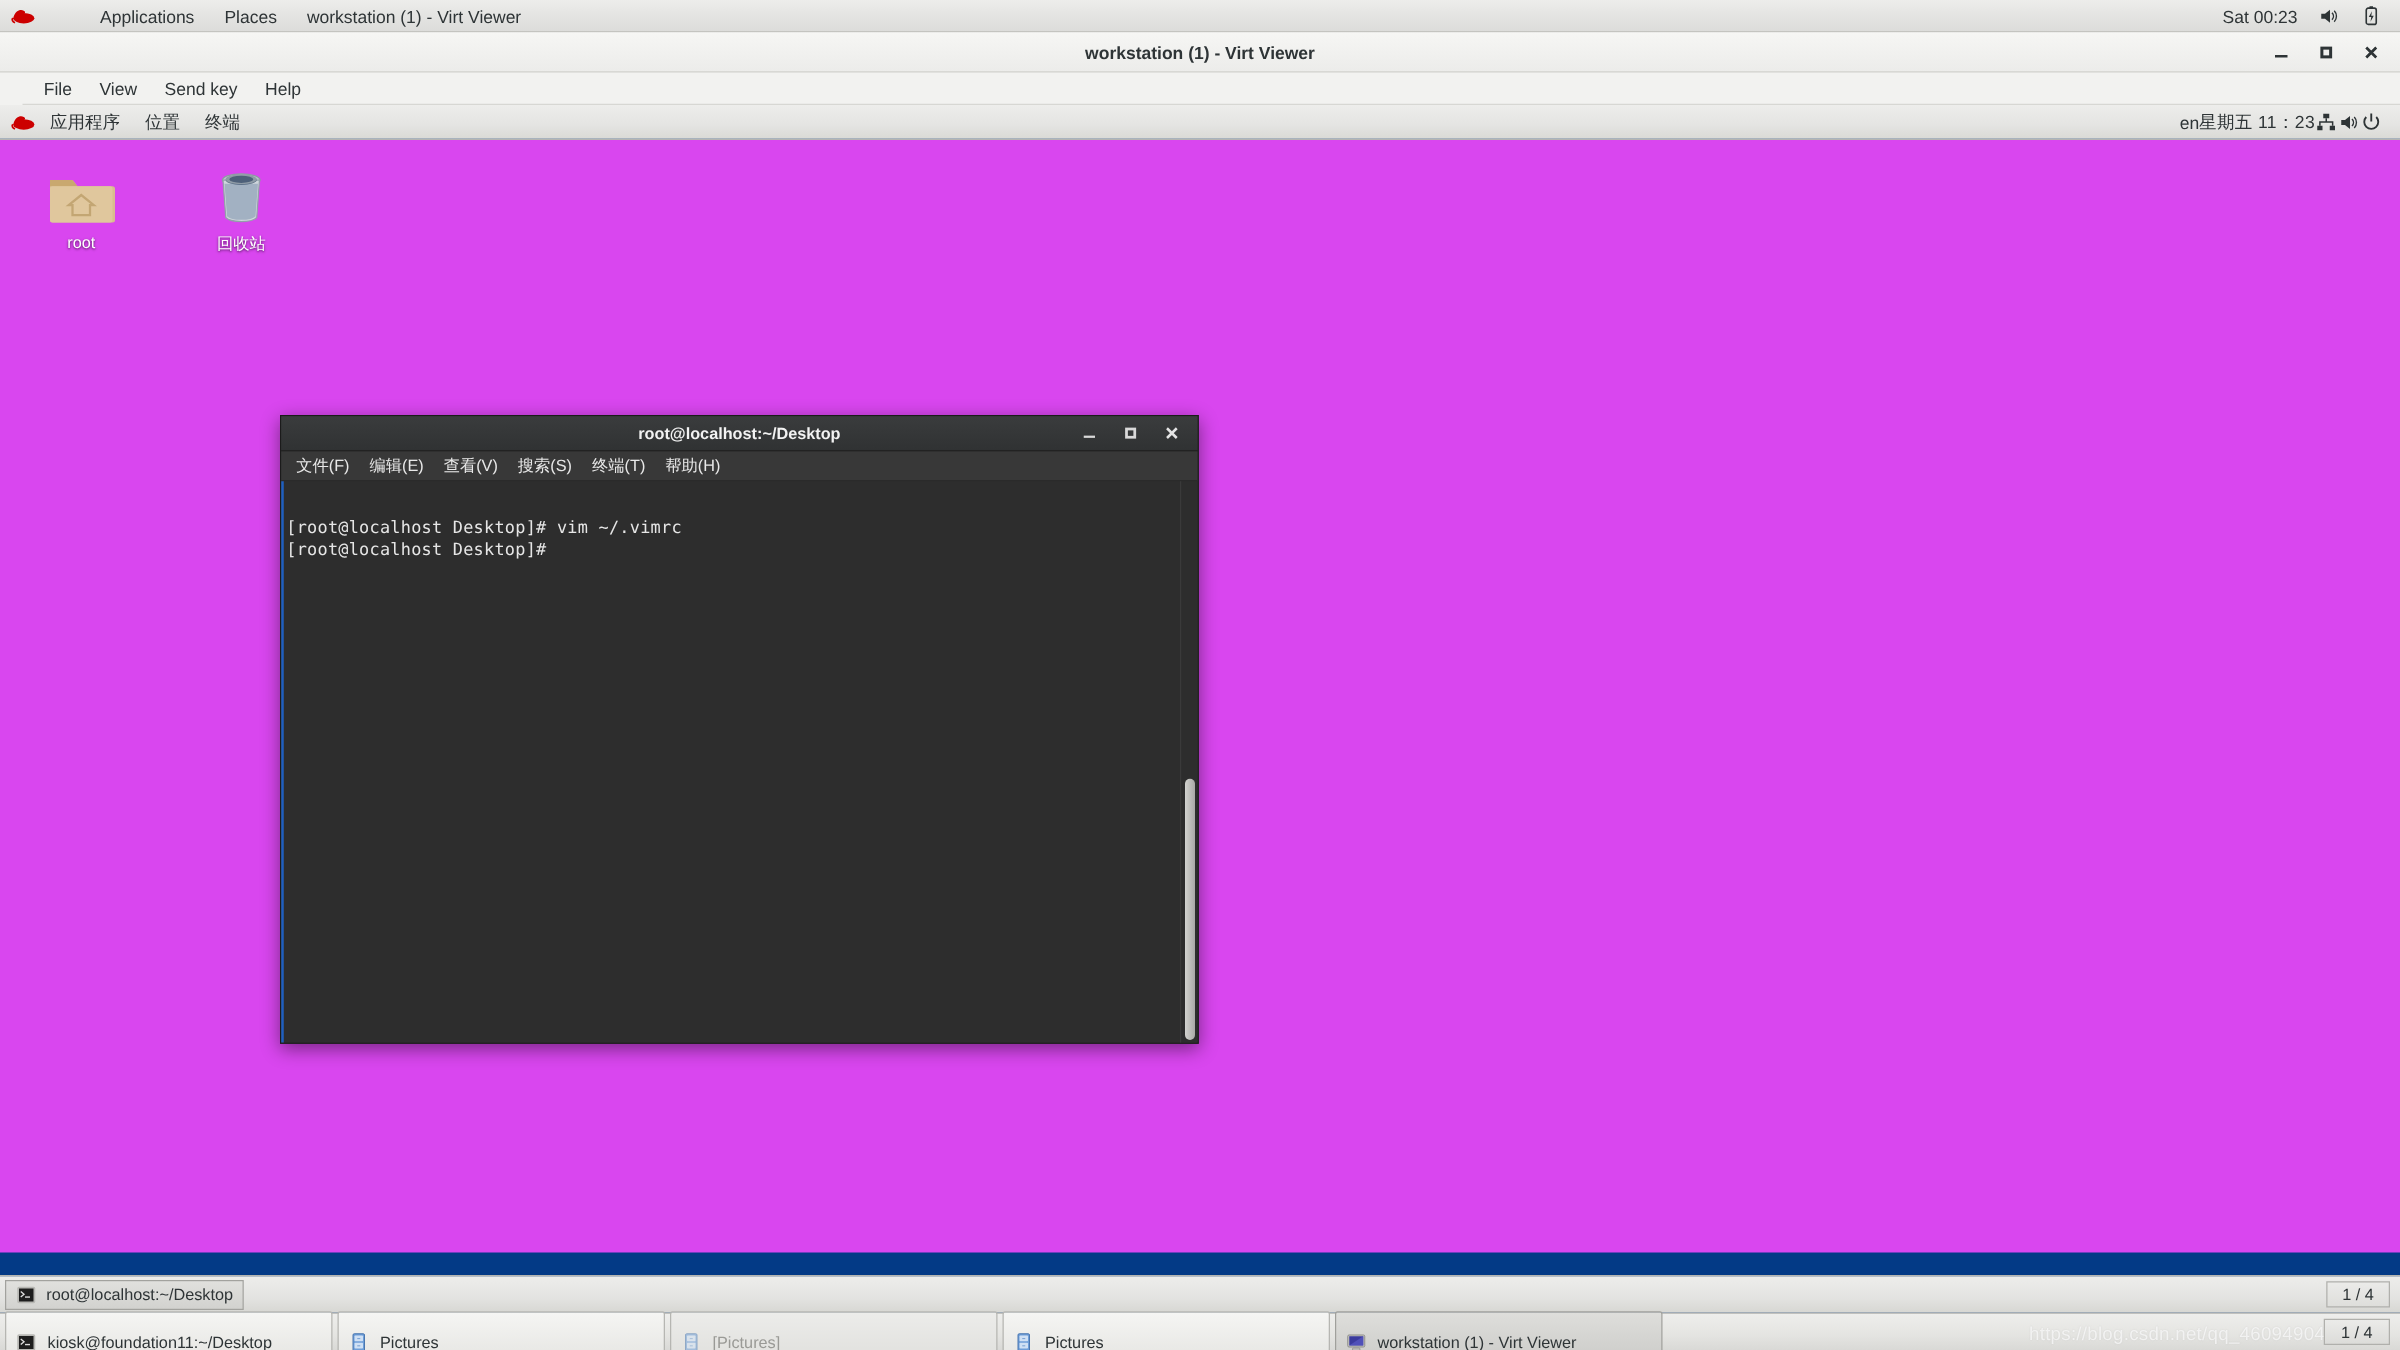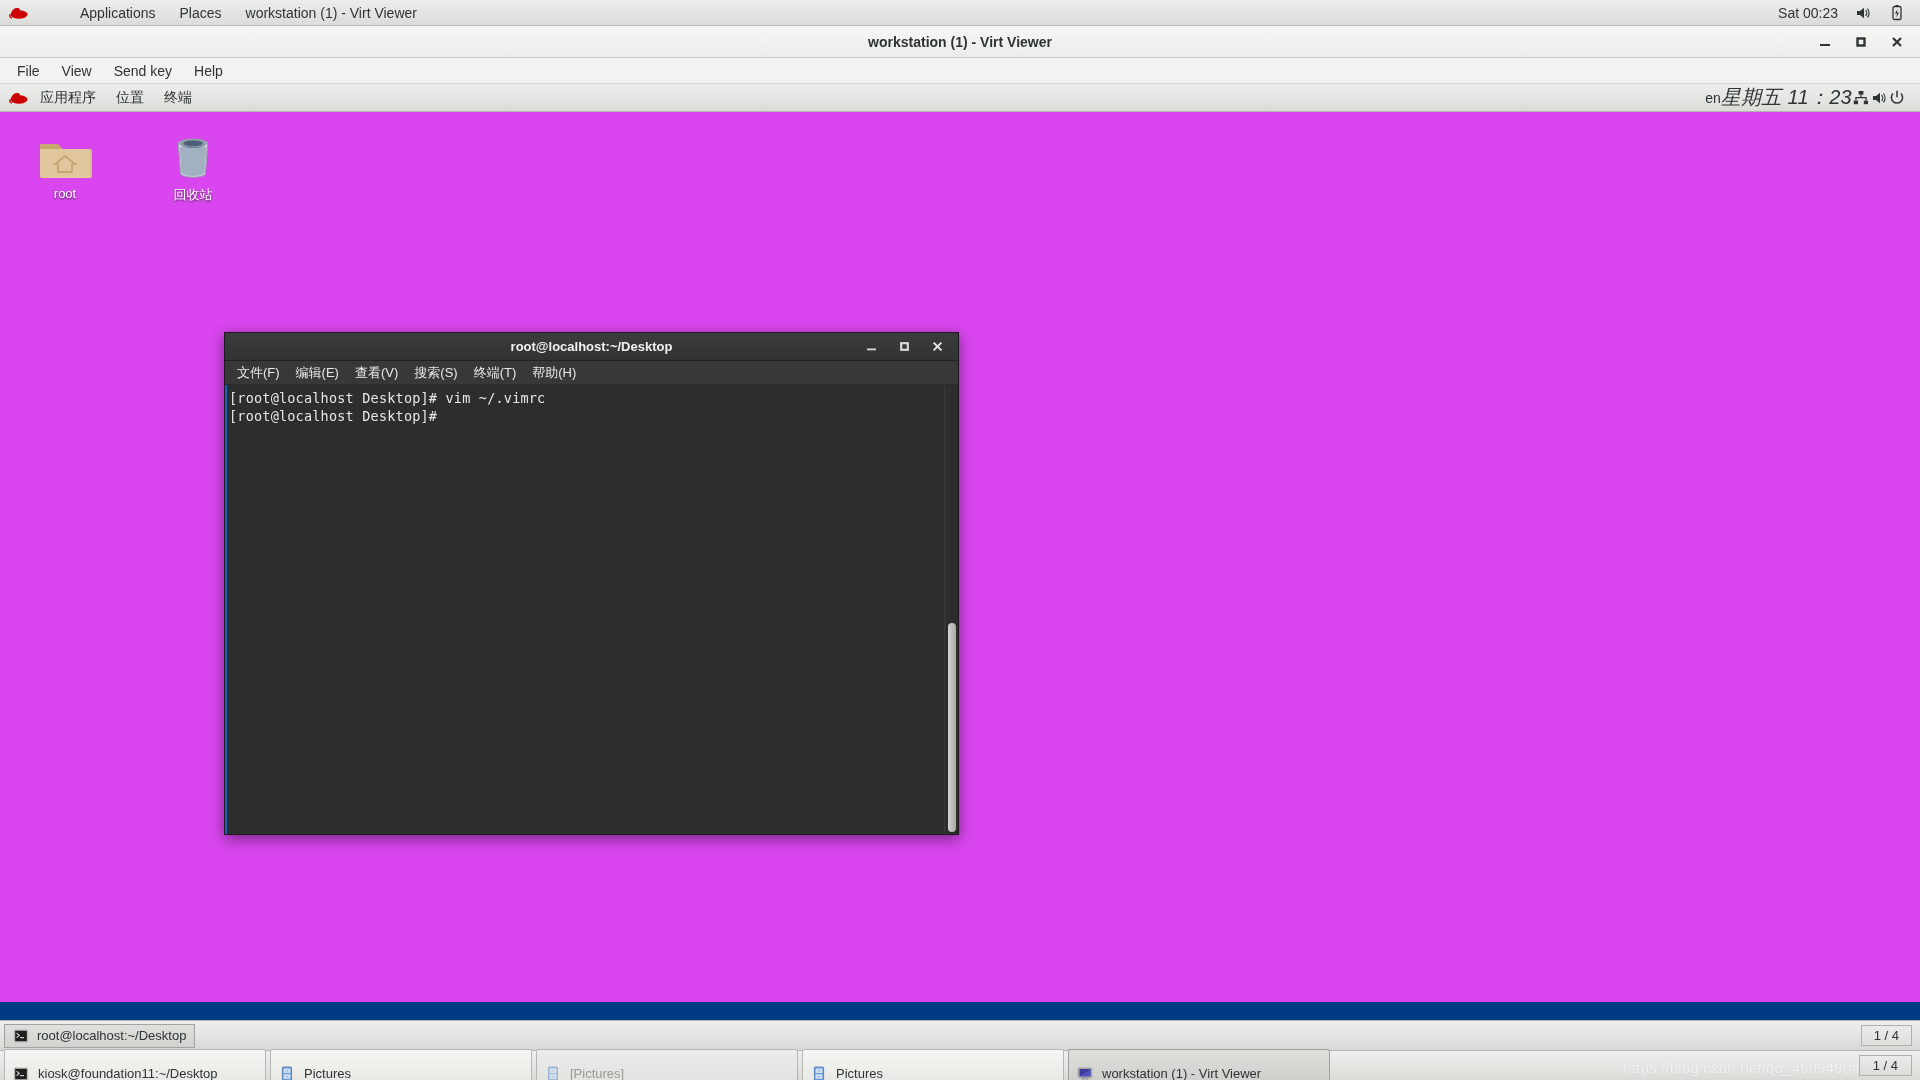--- a/index.html
+++ b/index.html
@@ -53,21 +53,21 @@
     margin-left: auto; display: flex; align-items: center; gap: 22px;
     padding-right: 16px; z-index: 2;
   }
   .vv-btn { width: 14px; height: 14px; position: relative; cursor: default; }
   .vv-btn svg { display:block; }
 
   .vv-menubar {
     height: 26px; flex: 0 0 26px;
     background: #f2f2f0;
     border-bottom: 1px solid #d7d7d3;
-    display: flex; align-items: center; padding-left: 6px;
+    display: flex; align-items: center; padding-left: 6px; margin-left: 18px;
   }
   .vv-menu-item { padding: 3px 11px; font-size: 14px; color: #2e3436; }
 
   
   .guest-screen {
     flex: 1 1 auto; position: relative;
     background: #033a86;
     overflow: hidden;
     padding-left: 42px;
   }
@@ -78,21 +78,21 @@
     background: linear-gradient(to bottom, #ededeb 0%, #e4e4e2 60%, #dadad6 100%);
     border-bottom: 1px solid #b5b5b0;
     display: flex; align-items: center;
     font-size: 14px; color: #2e3436;
   }
   .guest-menu-item { padding: 3px 10px; font-size: 14px; color: #2e3436; white-space: nowrap;}
   .guest-top-right {
     margin-left: auto; display: flex; align-items: center; gap: 0;
     padding-right: 14px; font-size: 14px; color: #2e3436;
   }
-  .guest-top-right .clock { font-size: 20px; letter-spacing: .3px; font-style: italic; }
+  .guest-top-right .clock { font-size: 14px; letter-spacing: .3px; }
 
   
   .guest-desktop {
     position: absolute; top: 28px; left: 0; right: 0; bottom: 48px;
     background: #d946ef;
   }
 
   .desk-icon {
     position: absolute; width: 90px; text-align: center;
     color: #ffffff; font-size: 13px;
@@ -138,20 +138,21 @@
     background: #2d2d2d;
     display: flex;
   }
   .term-text {
     flex: 1 1 auto;
     padding: 4px 6px 0 4px;
     font-family: "DejaVu Sans Mono", "Liberation Mono", monospace;
     font-size: 13.5px; line-height: 18px;
     color: #e6e6e6; white-space: pre;
     letter-spacing: .2px;
+    margin-top: 24px;
   }
   .term-scrollbar {
     flex: 0 0 14px; width: 14px; position: relative; background: #2d2d2d;
     border-left: 1px solid #3a3a3a;
   }
   .term-thumb {
     position: absolute; left: 3px; width: 8px;
     top: 53%; bottom: 2px;
     background: linear-gradient(to right, #d3d3d0, #a9a9a6);
     border-radius: 4px;

